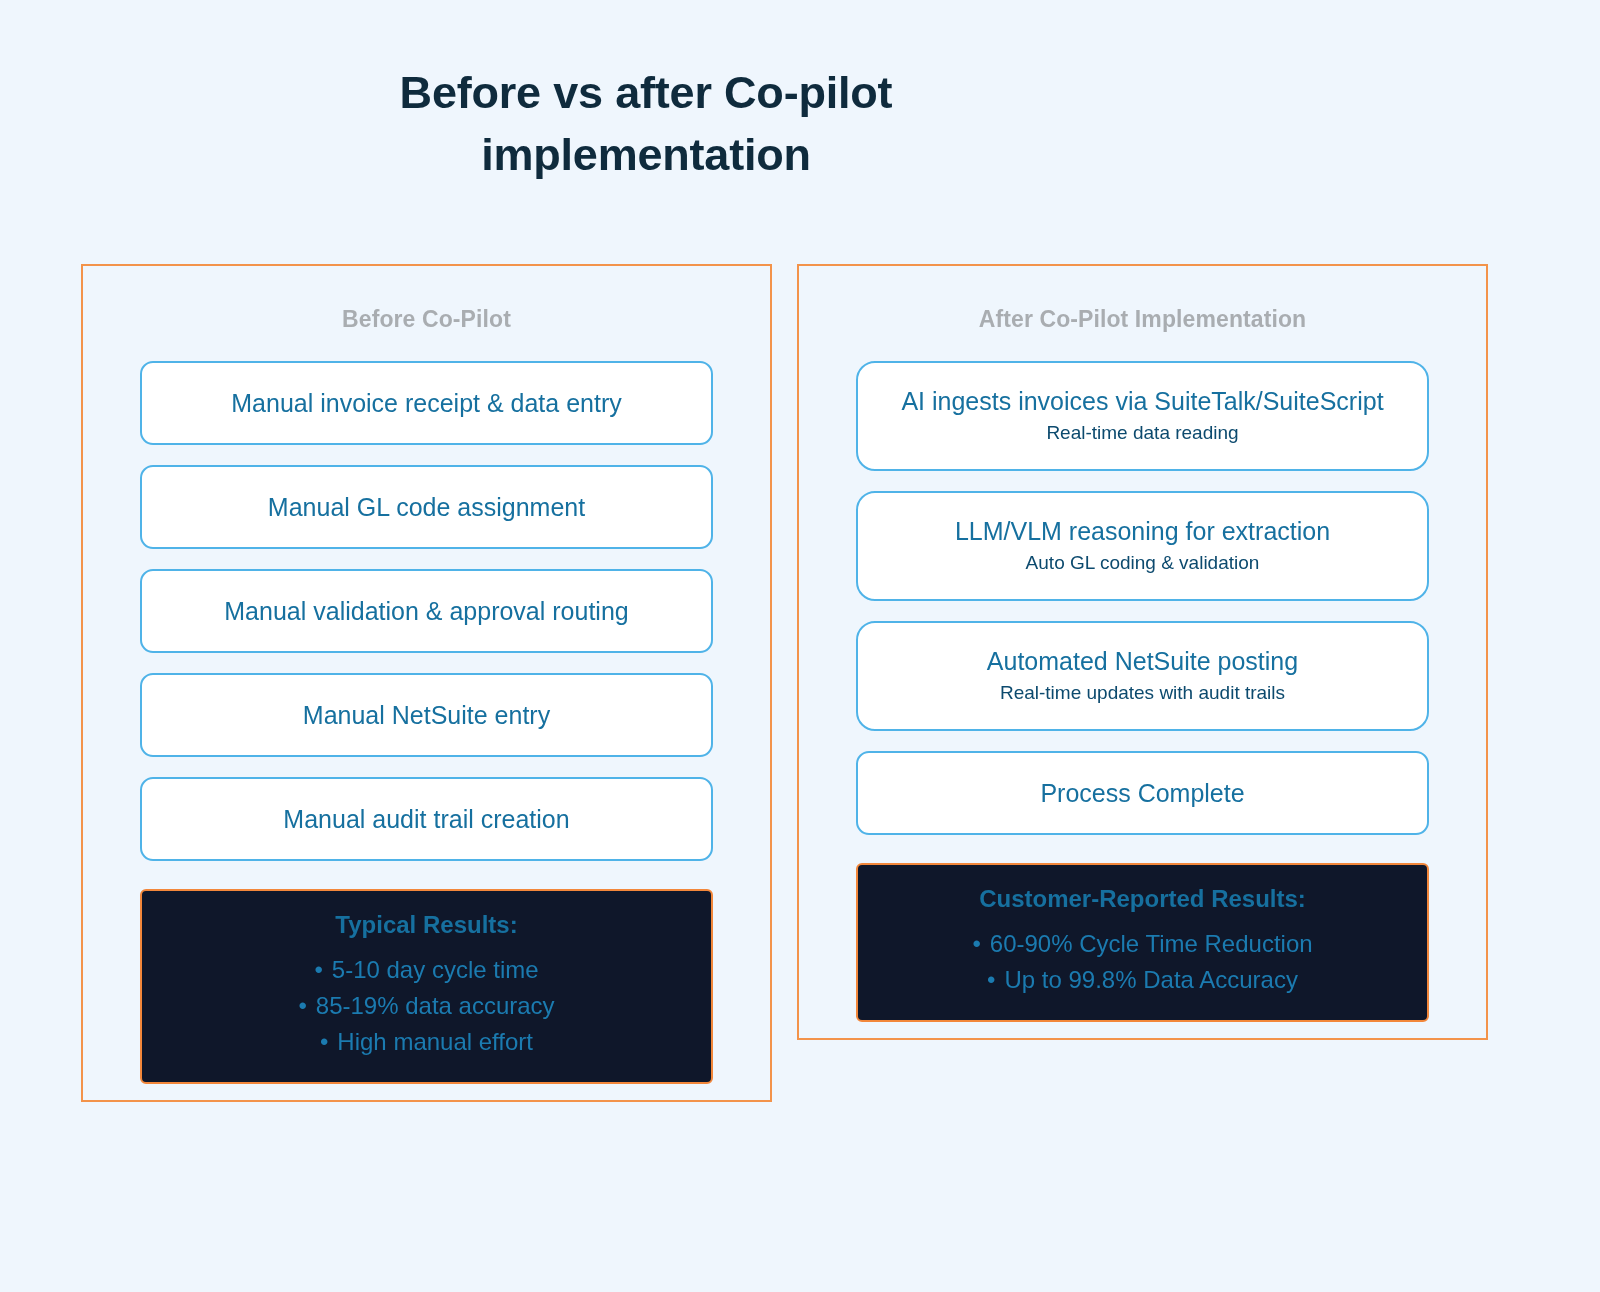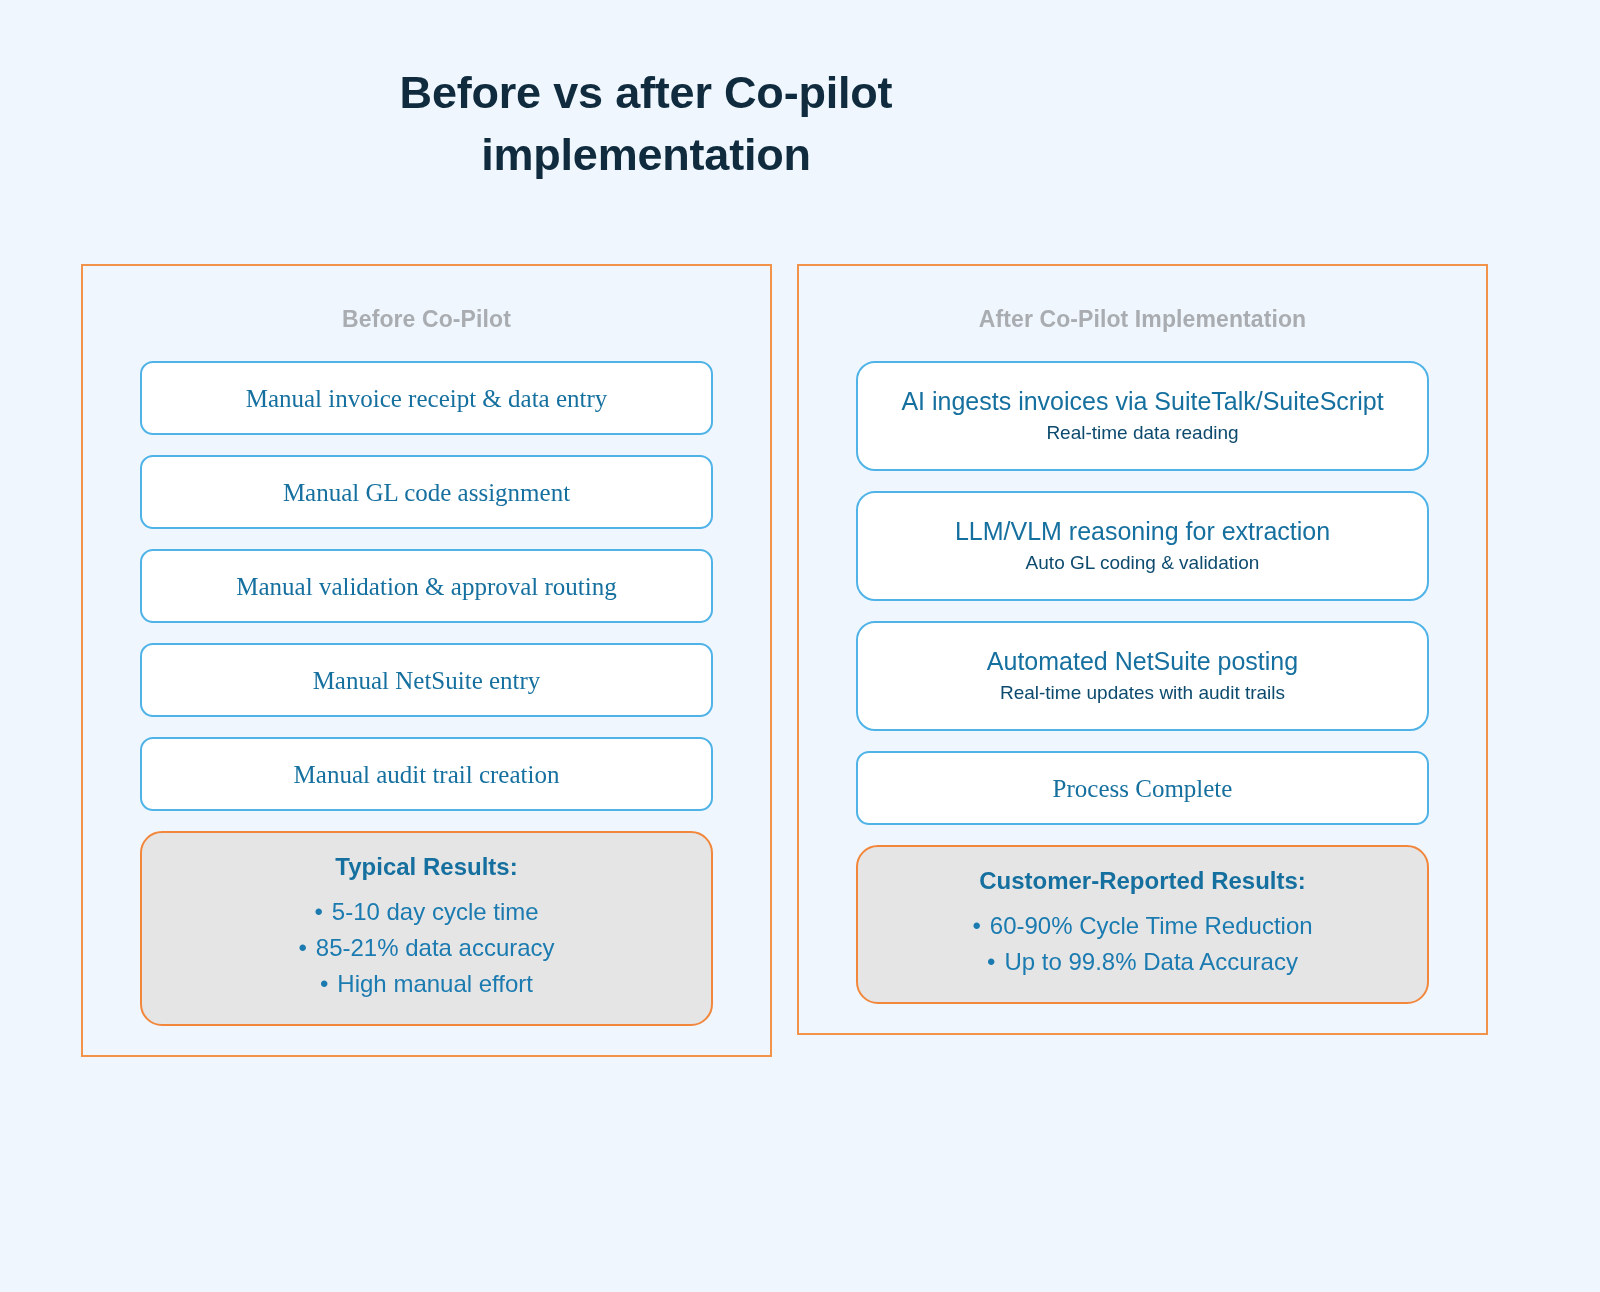--- a/index.html
+++ b/index.html
@@ -44,21 +44,21 @@
     width: 1406px;
     display: flex;
     gap: 25px;
     align-items: flex-start;
   }
 
   .panel {
     box-sizing: border-box;
     border: 2px solid #f3934a;
     background: transparent;
-    padding: 26px 57px 29px 57px;
+    padding: 26px 57px 16px 57px;
     width: 691px;
     flex: 0 0 691px;
   }
 
   .panel-heading {
     text-align: center;
     color: #a9adb1;
     font-size: 23px;
     font-weight: 700;
     letter-spacing: 0.1px;
@@ -76,22 +76,21 @@
     border-radius: 13px;
     background: #ffffff;
     display: flex;
     flex-direction: column;
     align-items: center;
     justify-content: center;
     text-align: center;
     margin-bottom: 20px;
   }
   .step.single {
-    height: 74px;
-    font-family: Liberation Serif, serif;
+    height: 84px;
   }
   .step.dual {
     height: 110px;
     border-radius: 19px;
   }
   .step-title {
     color: #16709f;
     font-size: 25px;
     line-height: 31px;
     font-weight: 400;
@@ -101,23 +100,24 @@
     font-size: 19px;
     line-height: 26px;
     font-weight: 400;
     margin-top: 3px;
   }
 
   
   .results {
     box-sizing: border-box;
     border: 2px solid #f2873b;
-    border-radius: 22px;
-    background: #e5e5e5;
+    border-radius: 6px;
+    background: #0f172a;
     padding: 20px 20px 22px 20px;
+    margin-top: 8px;
   }
   .results-title {
     text-align: center;
     color: #16709f;
     font-size: 24px;
     font-weight: 700;
     margin-bottom: 13px;
   }
   .results-list {
     list-style: none;
@@ -167,21 +167,21 @@
         </div>
         <div class="step single">
           <div class="step-title">Manual audit trail creation</div>
         </div>
       </div>
 
       <div class="results">
         <div class="results-title">Typical Results:</div>
         <ul class="results-list">
           <li><span class="bullet">•</span><span>5-10 day cycle time</span></li>
-          <li><span class="bullet">•</span><span>85-21% data accuracy</span></li>
+          <li><span class="bullet">•</span><span>85-19% data accuracy</span></li>
           <li><span class="bullet">•</span><span>High manual effort</span></li>
         </ul>
       </div>
     </div>
 
     <div class="panel">
       <div class="panel-heading">After Co-Pilot Implementation</div>
 
       <div class="steps">
         <div class="step dual">

